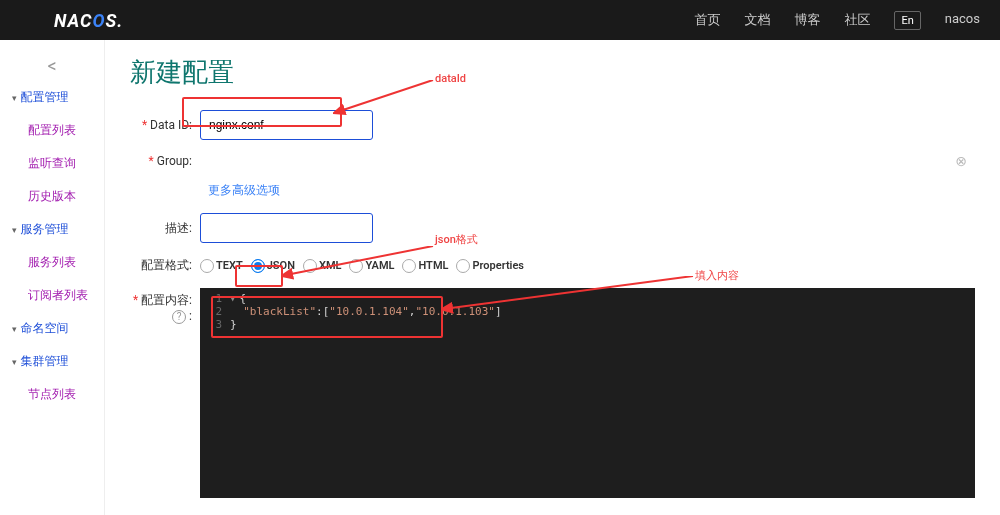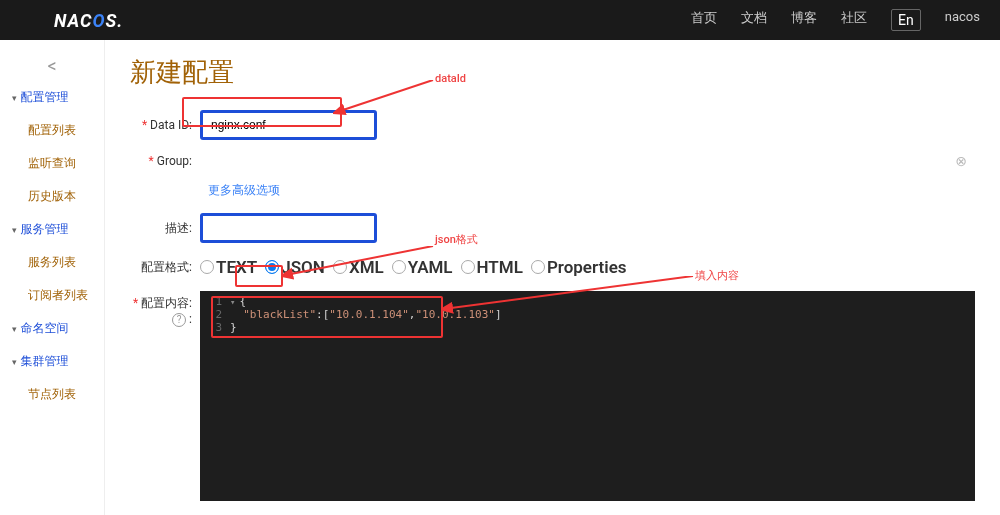--- a/index.html
+++ b/index.html
@@ -2,38 +2,38 @@
 <html><head>
 <meta charset="utf-8">
 <style>
 *{box-sizing:border-box;margin:0;padding:0;}
 body{font-family:-apple-system,BlinkMacSystemFont,"Segoe UI",Roboto,sans-serif;width:1000px;height:515px;overflow:hidden;background:#fff;font-size:12px;color:#333;}
 .topbar{background:#1a1a1a;height:40px;display:flex;align-items:center;padding:0 20px;color:#fff;}
 .logo{font-size:18px;font-weight:700;letter-spacing:1px;font-style:italic;margin-left:34px;}
 .logo .o{color:#3b82f6;}
 .topnav{margin-left:auto;display:flex;gap:24px;font-size:13px;}
 .topnav a{color:#ccc;text-decoration:none;}
-.lang{border:1px solid #666;padding:2px 6px;border-radius:2px;font-size:14px;}
+.lang{border:1px solid #666;padding:2px 6px;border-radius:2px;font-size:11px;}
 .layout{display:flex;height:475px;}
 .sidebar{width:105px;background:#fff;border-right:1px solid #eee;padding:10px 0;position:relative;}
 .collapse{text-align:center;font-size:18px;color:#999;padding:5px 0;cursor:pointer;}
 .menu-group{padding:8px 12px;font-size:12px;color:#1d4ed8;cursor:pointer;display:flex;align-items:center;}
 .menu-group::before{content:"▾";font-size:9px;margin-right:4px;color:#666;}
-.menu-item{padding:8px 12px 8px 28px;font-size:12px;color:#a16207;cursor:pointer;}
+.menu-item{padding:8px 12px 8px 28px;font-size:12px;color:#a21caf;cursor:pointer;}
 .main{flex:1;padding:15px 25px;overflow:hidden;position:relative;}
-h1{font-size:26px;font-weight:400;color:#a16207;margin-bottom:20px;}
+h1{font-size:26px;font-weight:400;color:#0f766e;margin-bottom:20px;}
 .form-row{display:flex;align-items:center;margin-bottom:14px;}
 .form-label{width:70px;text-align:right;font-size:12px;color:#333;padding-right:8px;}
 .required::before{content:"* ";color:#e33;}
-.form-input{flex:1;height:30px;border:3px solid #1d4ed8;border-radius:3px;padding:0 8px;font-size:12px;position:relative;}
+.form-input{flex:1;height:30px;border:1px solid #1d4ed8;border-radius:3px;padding:0 8px;font-size:12px;position:relative;}
 .input-wrap{flex:1;position:relative;}
 .input-wrap .clear{position:absolute;right:8px;top:50%;transform:translateY(-50%);color:#bbb;cursor:pointer;font-size:14px;}
 .adv-link{color:#3b82f6;font-size:12px;cursor:pointer;margin-left:78px;margin-bottom:14px;display:block;}
 .radios{display:flex;gap:8px;align-items:center;}
-.radio{display:flex;align-items:center;gap:2px;font-size:17px;font-weight:600;cursor:pointer;}
+.radio{display:flex;align-items:center;gap:2px;font-size:11px;font-weight:600;cursor:pointer;}
 .radio-circle{width:14px;height:14px;border:1px solid #aaa;border-radius:50%;display:inline-block;}
 .radio.sel .radio-circle{border-color:#0a7bf0;background:#0a7bf0;box-shadow:inset 0 0 0 2px #fff;}
 .help-icon{display:inline-block;width:14px;height:14px;border:1px solid #999;border-radius:50%;text-align:center;line-height:12px;font-size:10px;color:#999;margin-left:2px;}
 .editor{background:#1e1e1e;color:#d4d4d4;font-family:Consolas,Monaco,monospace;font-size:11px;flex:1;height:210px;padding:4px 0;position:relative;}
 .editor-line{display:flex;}
 .gutter{width:30px;text-align:right;padding-right:8px;color:#666;}
 .code{white-space:pre;}
 .code .str{color:#ce9178;}
 .fold{color:#888;margin-right:4px;font-size:9px;}
 

